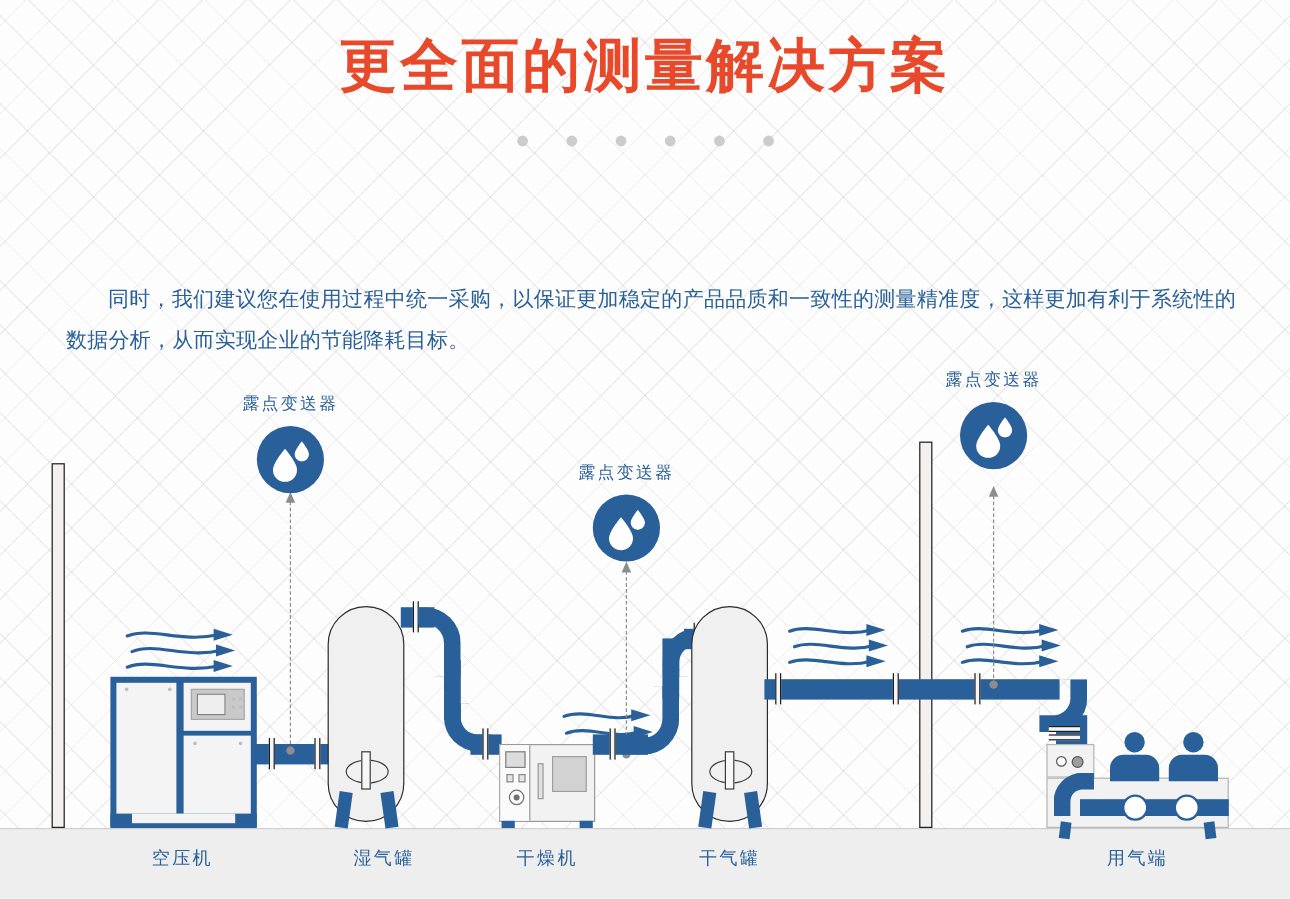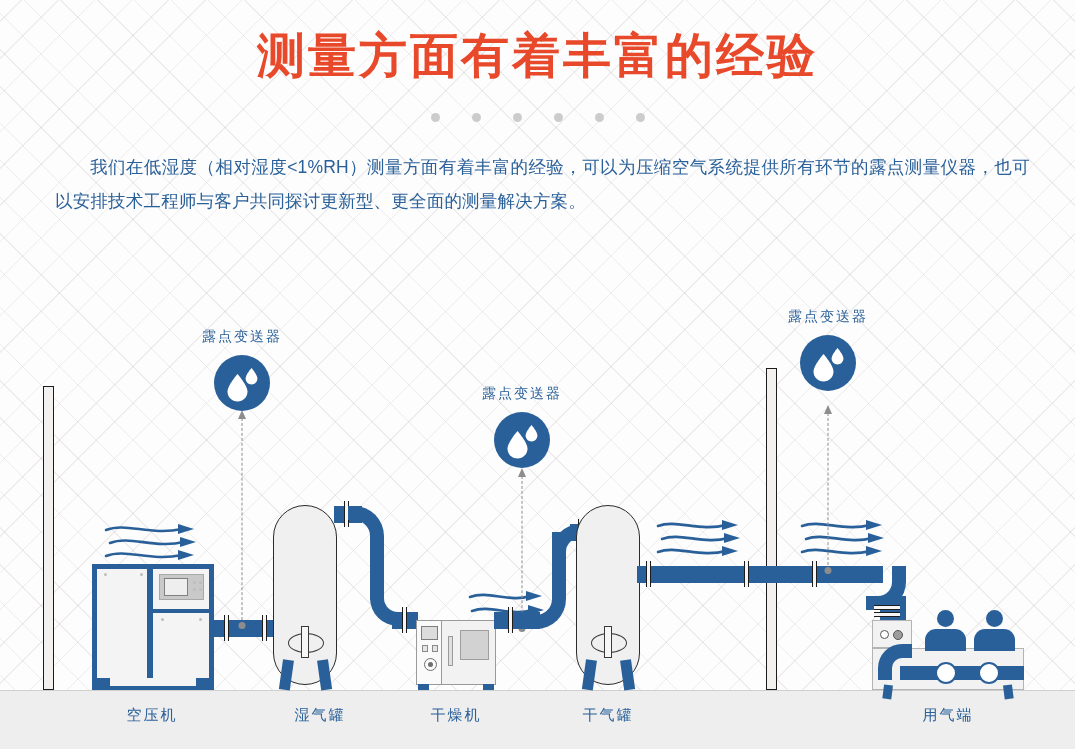--- a/index.html
+++ b/index.html
@@ -225,24 +225,24 @@
   }
 
   
   .flow { position: absolute; }
 </style>
 </head>
 <body>
 
 <div id="root">
 
-  <div class="title">测量方面有着丰富的经验</div>
+  <div class="title">更全面的测量解决方案</div>
   <div class="dots" id="dot-row"><i style="background: rgb(204, 204, 204);"></i><i style="background: rgb(204, 204, 204);"></i><i style="background: rgb(204, 204, 204);"></i><i style="background: rgb(204, 204, 204);"></i><i style="background: rgb(204, 204, 204);"></i><i style="background: rgb(204, 204, 204);"></i></div>
 
-  <div class="para" id="para1">我们在低湿度（相对湿度&lt;1%RH）测量方面有着丰富的经验，可以为压缩空气系统提供所有环节的露点测量仪器，也可以安排技术工程师与客户共同探讨更新型、更全面的测量解决方案。</div>
+  <div class="para" id="para2">同时，我们建议您在使用过程中统一采购，以保证更加稳定的产品品质和一致性的测量精准度，这样更加有利于系统性的数据分析，从而实现企业的节能降耗目标。</div>
 
   <div id="scene">
 
     <div class="ground"></div>
 
     <div class="pole" style="left:43px;  top:86px;  width:11px; height:304px;"></div>
     <div class="pole" style="left:766px; top:68px;  width:11px; height:322px;"></div>
 
     <div class="comp-body" style="left:92px; top:264px; width:122px; height:125px;"></div>
     <div class="comp-panel" style="left:97px; top:269px; width:50px; height:115px;"></div>

